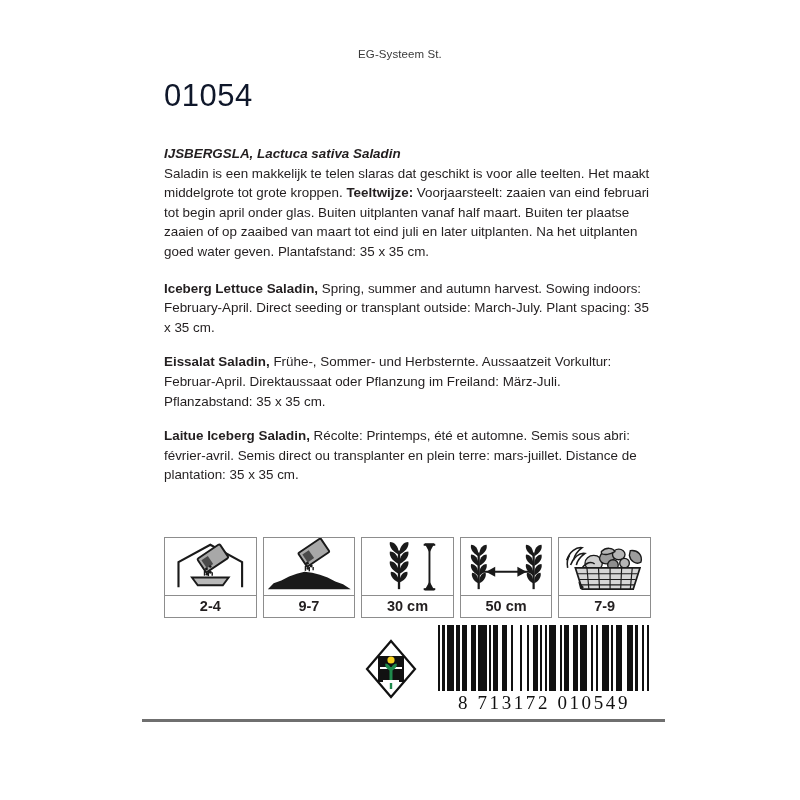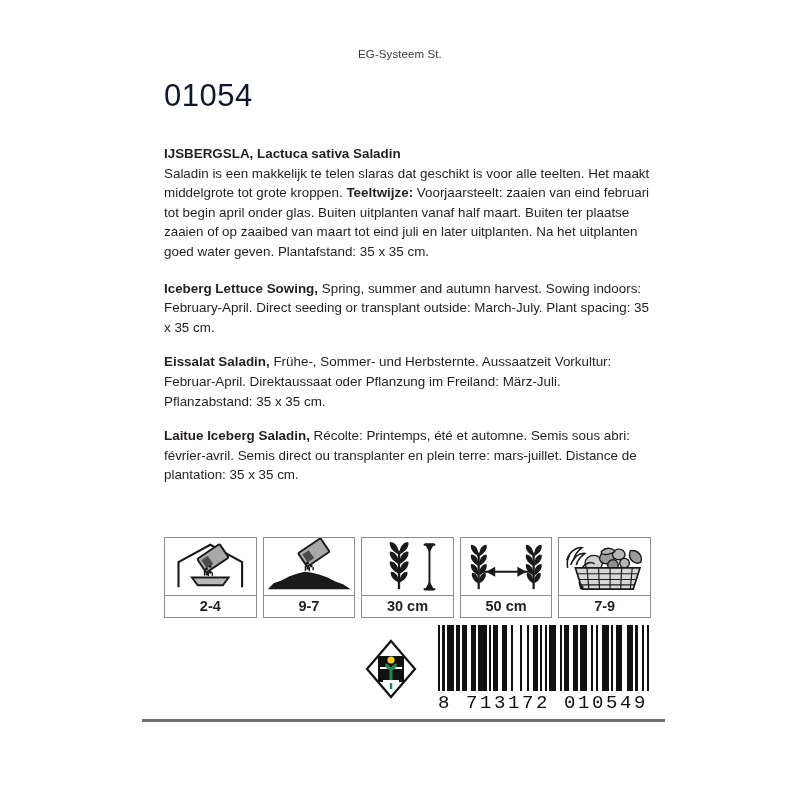--- a/index.html
+++ b/index.html
@@ -50,20 +50,21 @@
     line-height: 19.6px;
     color: #231f20;
     margin-bottom: 15px;
     text-align: left;
   }
   .lang-block.first { margin-bottom: 17px; }
   .lang-block b { font-weight: bold; }
   .lang-title {
     font-weight: bold;
     display: block;
+    font-style: italic;
   }
   .lang-title-inline { font-weight: bold; }
 
   
   .picto-row {
     position: absolute;
     left: 164px;
     top: 537px;
     width: 487px;
     display: flex;
@@ -148,22 +149,22 @@
     height: 100%;
   }
   .barcode-bars i.guard { height: 100%; }
   .barcode-bars i.sp { background: transparent; }
   .barcode-digits {
     margin-top: 1px;
     font-size: 19px;
     letter-spacing: 2.6px;
     font-weight: 500;
     color: #111;
-    text-align: left;
-    font-family: Liberation Mono, monospace;
+    text-align: center;
+    font-family: Liberation Serif, serif;
   }
 
   
   .bottom-rule {
     position: absolute;
     left: 142px;
     top: 719px;
     width: 523px;
     height: 3px;
     background: #6f6f6f;
@@ -177,21 +178,21 @@
   <div class="eg-system">EG-Systeem St.</div>
   <div class="article-no">01054</div>
 
   <div class="text-col">
 
     <div class="lang-block first">
       <span class="lang-title">IJSBERGSLA, Lactuca sativa Saladin</span><span>Saladin is een makkelijk te telen slaras dat geschikt is voor alle teelten. Het maakt middelgrote tot grote kroppen. </span><b>Teeltwijze:</b><span> Voorjaarsteelt: zaaien van eind februari tot begin april onder glas. Buiten uitplanten vanaf half maart. Buiten ter plaatse zaaien of op zaaibed van maart tot eind juli en later uitplanten. Na het uitplanten goed water geven. Plantafstand: 35 x 35 cm.</span>
     </div>
 
     <div class="lang-block">
-      <span class="lang-title-inline">Iceberg Lettuce Sowing,</span><span> Spring, summer and autumn harvest. Sowing indoors: February-April. Direct seeding or transplant outside: March-July. Plant spacing: 35 x 35 cm.</span>
+      <span class="lang-title-inline">Iceberg Lettuce Saladin,</span><span> Spring, summer and autumn harvest. Sowing indoors: February-April. Direct seeding or transplant outside: March-July. Plant spacing: 35 x 35 cm.</span>
     </div>
 
     <div class="lang-block">
       <span class="lang-title-inline">Eissalat Saladin,</span><span> Frühe-, Sommer- und Herbsternte. Aussaatzeit Vorkultur: Februar-April. Direktaussaat oder Pflanzung im Freiland: März-Juli. Pflanzabstand: 35 x 35 cm.</span>
     </div>
 
     <div class="lang-block">
       <span class="lang-title-inline">Laitue Iceberg Saladin,</span><span> Récolte: Printemps, été et automne. Semis sous abri: février-avril. Semis direct ou transplanter en plein terre: mars-juillet. Distance de plantation: 35 x 35 cm.</span>
     </div>
 

